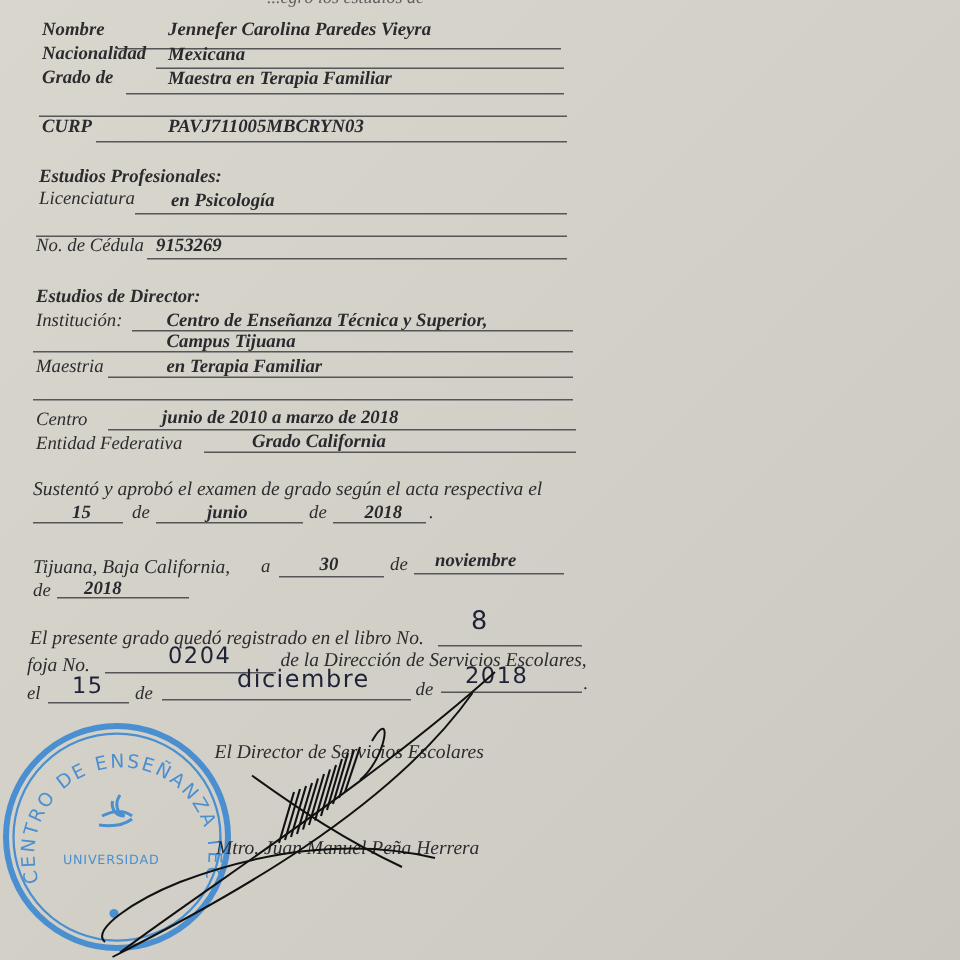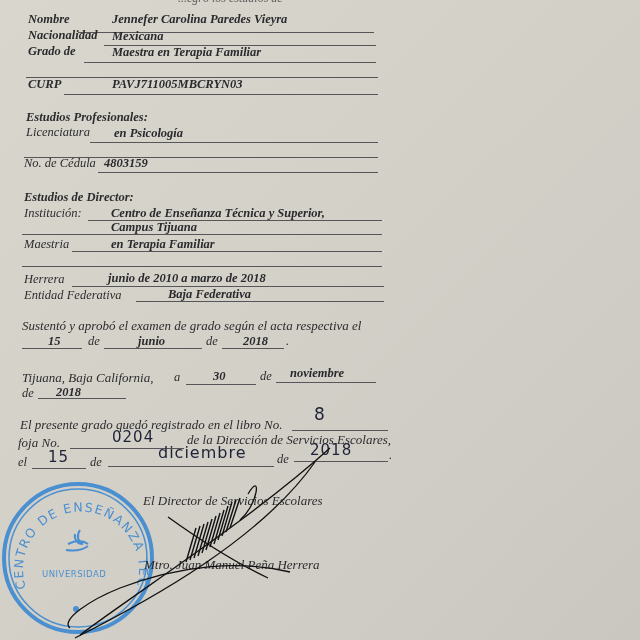--- a/index.html
+++ b/index.html
@@ -40,38 +40,38 @@
 <div class="line" style="left:64px;top:94px;width:314px"></div>
 <div class="abs val" style="left:112px;top:77px">PAVJ711005MBCRYN03</div>
 
 <div class="abs lbl bold" style="left:26px;top:110px">Estudios Profesionales:</div>
 <div class="abs lbl" style="left:26px;top:125px">Licenciatura</div>
 <div class="line" style="left:90px;top:142px;width:288px"></div>
 <div class="abs val" style="left:114px;top:126px">en Psicología</div>
 <div class="line" style="left:24px;top:157px;width:354px"></div>
 <div class="abs lbl" style="left:24px;top:156px">No. de Cédula</div>
 <div class="line" style="left:98px;top:172px;width:280px"></div>
-<div class="abs val" style="left:104px;top:156px">4803159</div>
+<div class="abs val" style="left:104px;top:156px">9153269</div>
 
 <div class="abs lbl bold" style="left:24px;top:190px">Estudios de Director:</div>
 <div class="abs lbl" style="left:24px;top:206px">Institución:</div>
 <div class="line" style="left:88px;top:220px;width:294px"></div>
 <div class="abs val" style="left:111px;top:206px">Centro de Enseñanza Técnica y Superior,</div>
 <div class="abs val" style="left:111px;top:220px">Campus Tijuana</div>
 <div class="line" style="left:22px;top:234px;width:360px"></div>
 <div class="abs lbl" style="left:24px;top:237px">Maestria</div>
 <div class="line" style="left:72px;top:251px;width:310px"></div>
 <div class="abs val" style="left:111px;top:237px">en Terapia Familiar</div>
 <div class="line" style="left:22px;top:266px;width:360px"></div>
-<div class="abs lbl" style="left:24px;top:272px">Herrera</div>
+<div class="abs lbl" style="left:24px;top:272px">Centro</div>
 <div class="line" style="left:72px;top:286px;width:312px"></div>
 <div class="abs val" style="left:108px;top:271px">junio de 2010 a marzo de 2018</div>
 <div class="abs lbl" style="left:24px;top:288px">Entidad Federativa</div>
 <div class="line" style="left:136px;top:301px;width:248px"></div>
-<div class="abs val" style="left:168px;top:287px">Baja Federativa</div>
+<div class="abs val" style="left:168px;top:287px">Grado California</div>
 
 <div class="abs lbl" style="left:22px;top:318px;font-size:13px">Sustentó y aprobó el examen de grado según el acta respectiva el</div>
 <div class="line" style="left:22px;top:348px;width:60px"></div>
 <div class="abs val" style="left:48px;top:334px">15</div>
 <div class="abs lbl" style="left:88px;top:334px">de</div>
 <div class="line" style="left:104px;top:348px;width:98px"></div>
 <div class="abs val" style="left:138px;top:334px">junio</div>
 <div class="abs lbl" style="left:206px;top:334px">de</div>
 <div class="line" style="left:222px;top:348px;width:62px"></div>
 <div class="abs val" style="left:243px;top:334px">2018</div>

